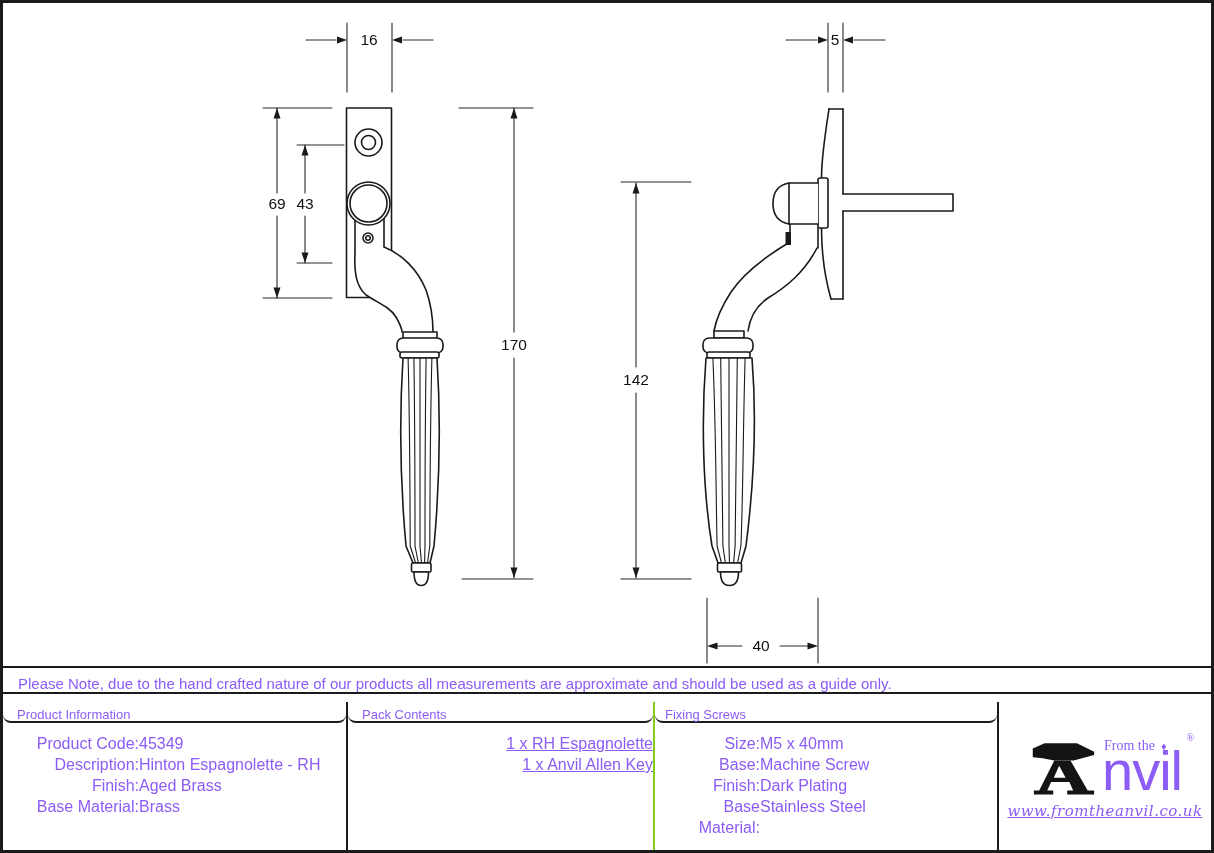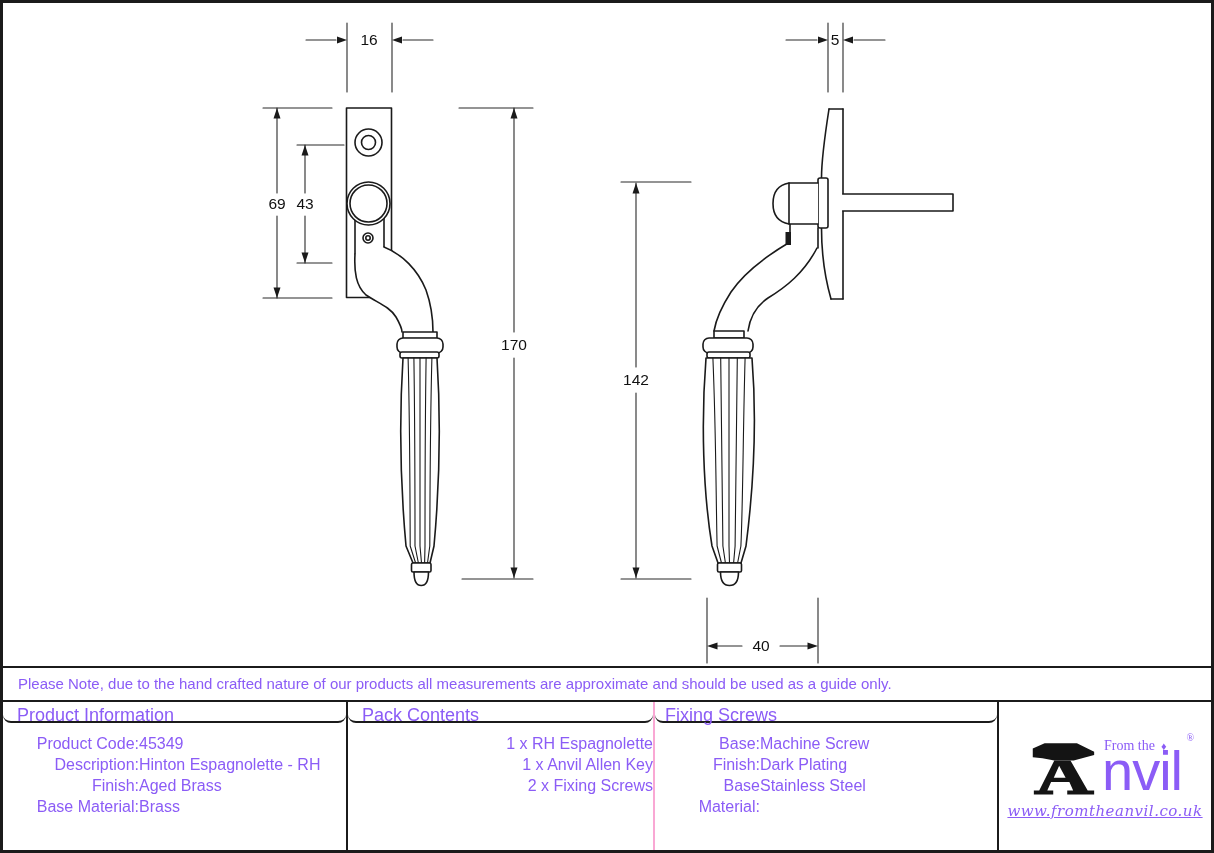--- a/index.html
+++ b/index.html
@@ -8,47 +8,47 @@
     width:1214px;height:853px;
     box-sizing:border-box;
     background:#ffffff;
     border:3px solid #1b1b1b;
     font-family:"Liberation Sans",sans-serif;
     color:#8b5cf6;
     overflow:hidden;
   }
   .drawing{position:absolute;top:0;left:0;}
   .note-row{
-    position:absolute;left:0;right:0;top:663px;height:36px;
+    position:absolute;left:0;right:0;top:663px;height:28px;
     box-sizing:border-box;
     border-top:2px solid #1b1b1b;border-bottom:2px solid #1b1b1b;
     line-height:32px;font-size:15px;padding-left:15px;
     background:#fff;
   }
   .spec-table{
     position:absolute;left:0;right:0;top:699px;bottom:0;
     display:flex;align-items:stretch;
   }
   .col{box-sizing:border-box;}
   .col-product{width:343px;}
   .col-pack{width:307px;border-left:2px solid #1b1b1b;}
-  .col-fixing{width:344px;border-left:2px solid #f9a8d4;}
+  .col-fixing{width:344px;border-left:2px solid #84cc16;}
   .col-logo{flex:1;border-left:2px solid #1b1b1b;position:relative;}
   .col-header{
     height:21px;box-sizing:border-box;
     border-bottom:2px solid #1b1b1b;
-    font-size:18px;line-height:26px;padding-left:14px;border-radius:8px;
+    font-size:13px;line-height:26px;padding-left:14px;border-radius:8px;
   }
   .col-fixing .col-header{padding-left:10px;}
   .col-body{padding-top:10px;font-size:16px;text-align:right;}
   .spec-row{display:flex;line-height:21px;padding-left:14px;}
   .col-fixing .spec-row{padding-left:10px;}
   .spec-label{width:122px;flex:none;}
   .col-fixing .spec-label{width:95px;}
-  .pack-item{line-height:21px;padding-left:0;}
+  .pack-item{line-height:21px;padding-left:0;text-decoration:underline;}
   
   .logo{
     position:absolute;left:0;right:0;top:38px;
     text-align:center;
   }
   .logo-row{
     position:relative;display:inline-block;height:58px;
   }
   .anvil-icon{display:inline-block;vertical-align:bottom;}
   .brand-word{
@@ -246,27 +246,30 @@
           <span class="spec-value">Brass</span>
         </div>
       </div>
     </div>
 
     <div class="col col-pack">
       <div class="col-header">Pack Contents</div>
       <div class="col-body">
         <div class="pack-item">1 x RH Espagnolette</div>
         <div class="pack-item">1 x Anvil Allen Key</div>
-        <div class="pack-item">2 x Fixing Screws</div>
       </div>
     </div>
 
     <div class="col col-fixing">
       <div class="col-header">Fixing Screws</div>
       <div class="col-body">
+        <div class="spec-row">
+          <span class="spec-label">Size:</span>
+          <span class="spec-value">M5 x 40mm</span>
+        </div>
         <div class="spec-row">
           <span class="spec-label">Base:</span>
           <span class="spec-value">Machine Screw</span>
         </div>
         <div class="spec-row">
           <span class="spec-label">Finish:</span>
           <span class="spec-value">Dark Plating</span>
         </div>
         <div class="spec-row">
           <span class="spec-label">Base Material:</span>

